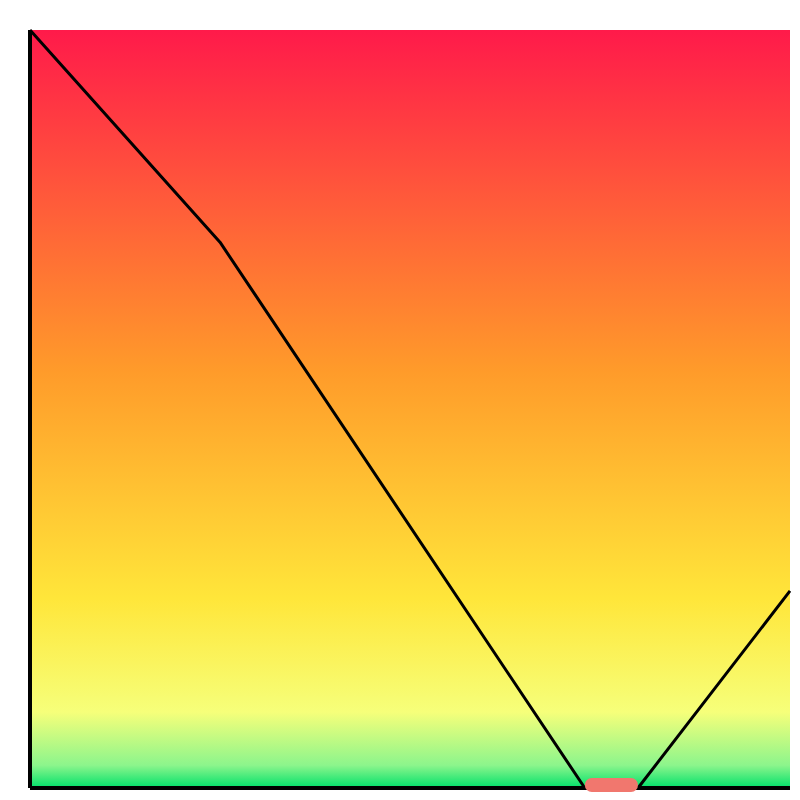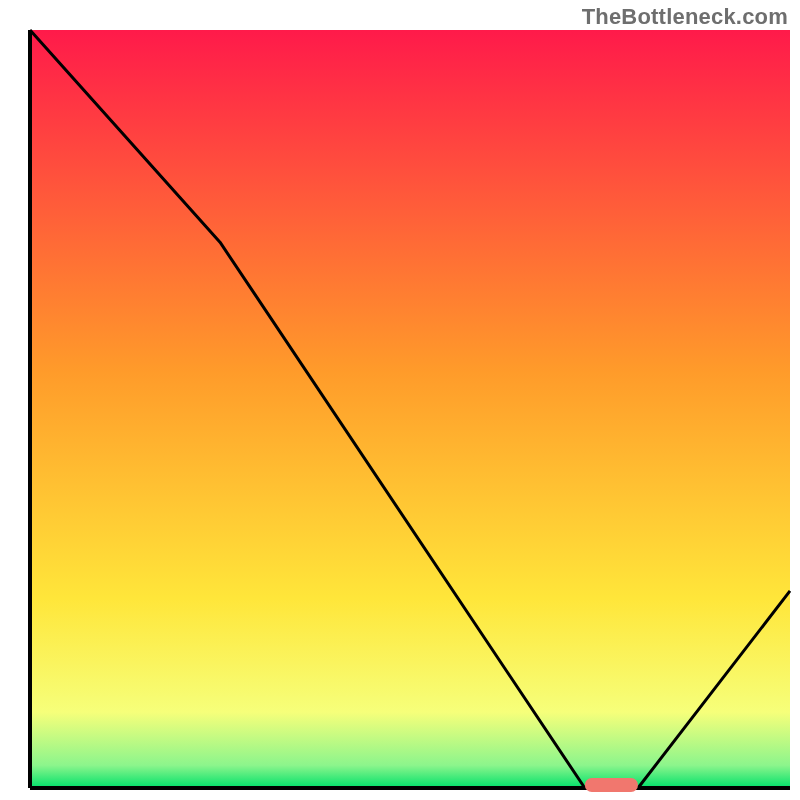--- a/index.html
+++ b/index.html
@@ -27,21 +27,20 @@
   svg {
     position: absolute;
     top: 0;
     left: 0;
   }
 </style>
 </head>
 <body>
 
 <div class="container">
-  <div class="watermark">TheBottleneck.com</div>
   <svg id="chart-svg" width="800" height="800">
       <defs>
         <linearGradient id="grad" x1="0" y1="0" x2="0" y2="1">
           <stop offset="0%" stop-color="#ff1a4a"></stop>
           <stop offset="45%" stop-color="#ff9b2a"></stop>
           <stop offset="75%" stop-color="#ffe63a"></stop>
           <stop offset="90%" stop-color="#f6ff7a"></stop>
           <stop offset="97%" stop-color="#8cf58c"></stop>
           <stop offset="100%" stop-color="#00e06a"></stop>
         </linearGradient>

